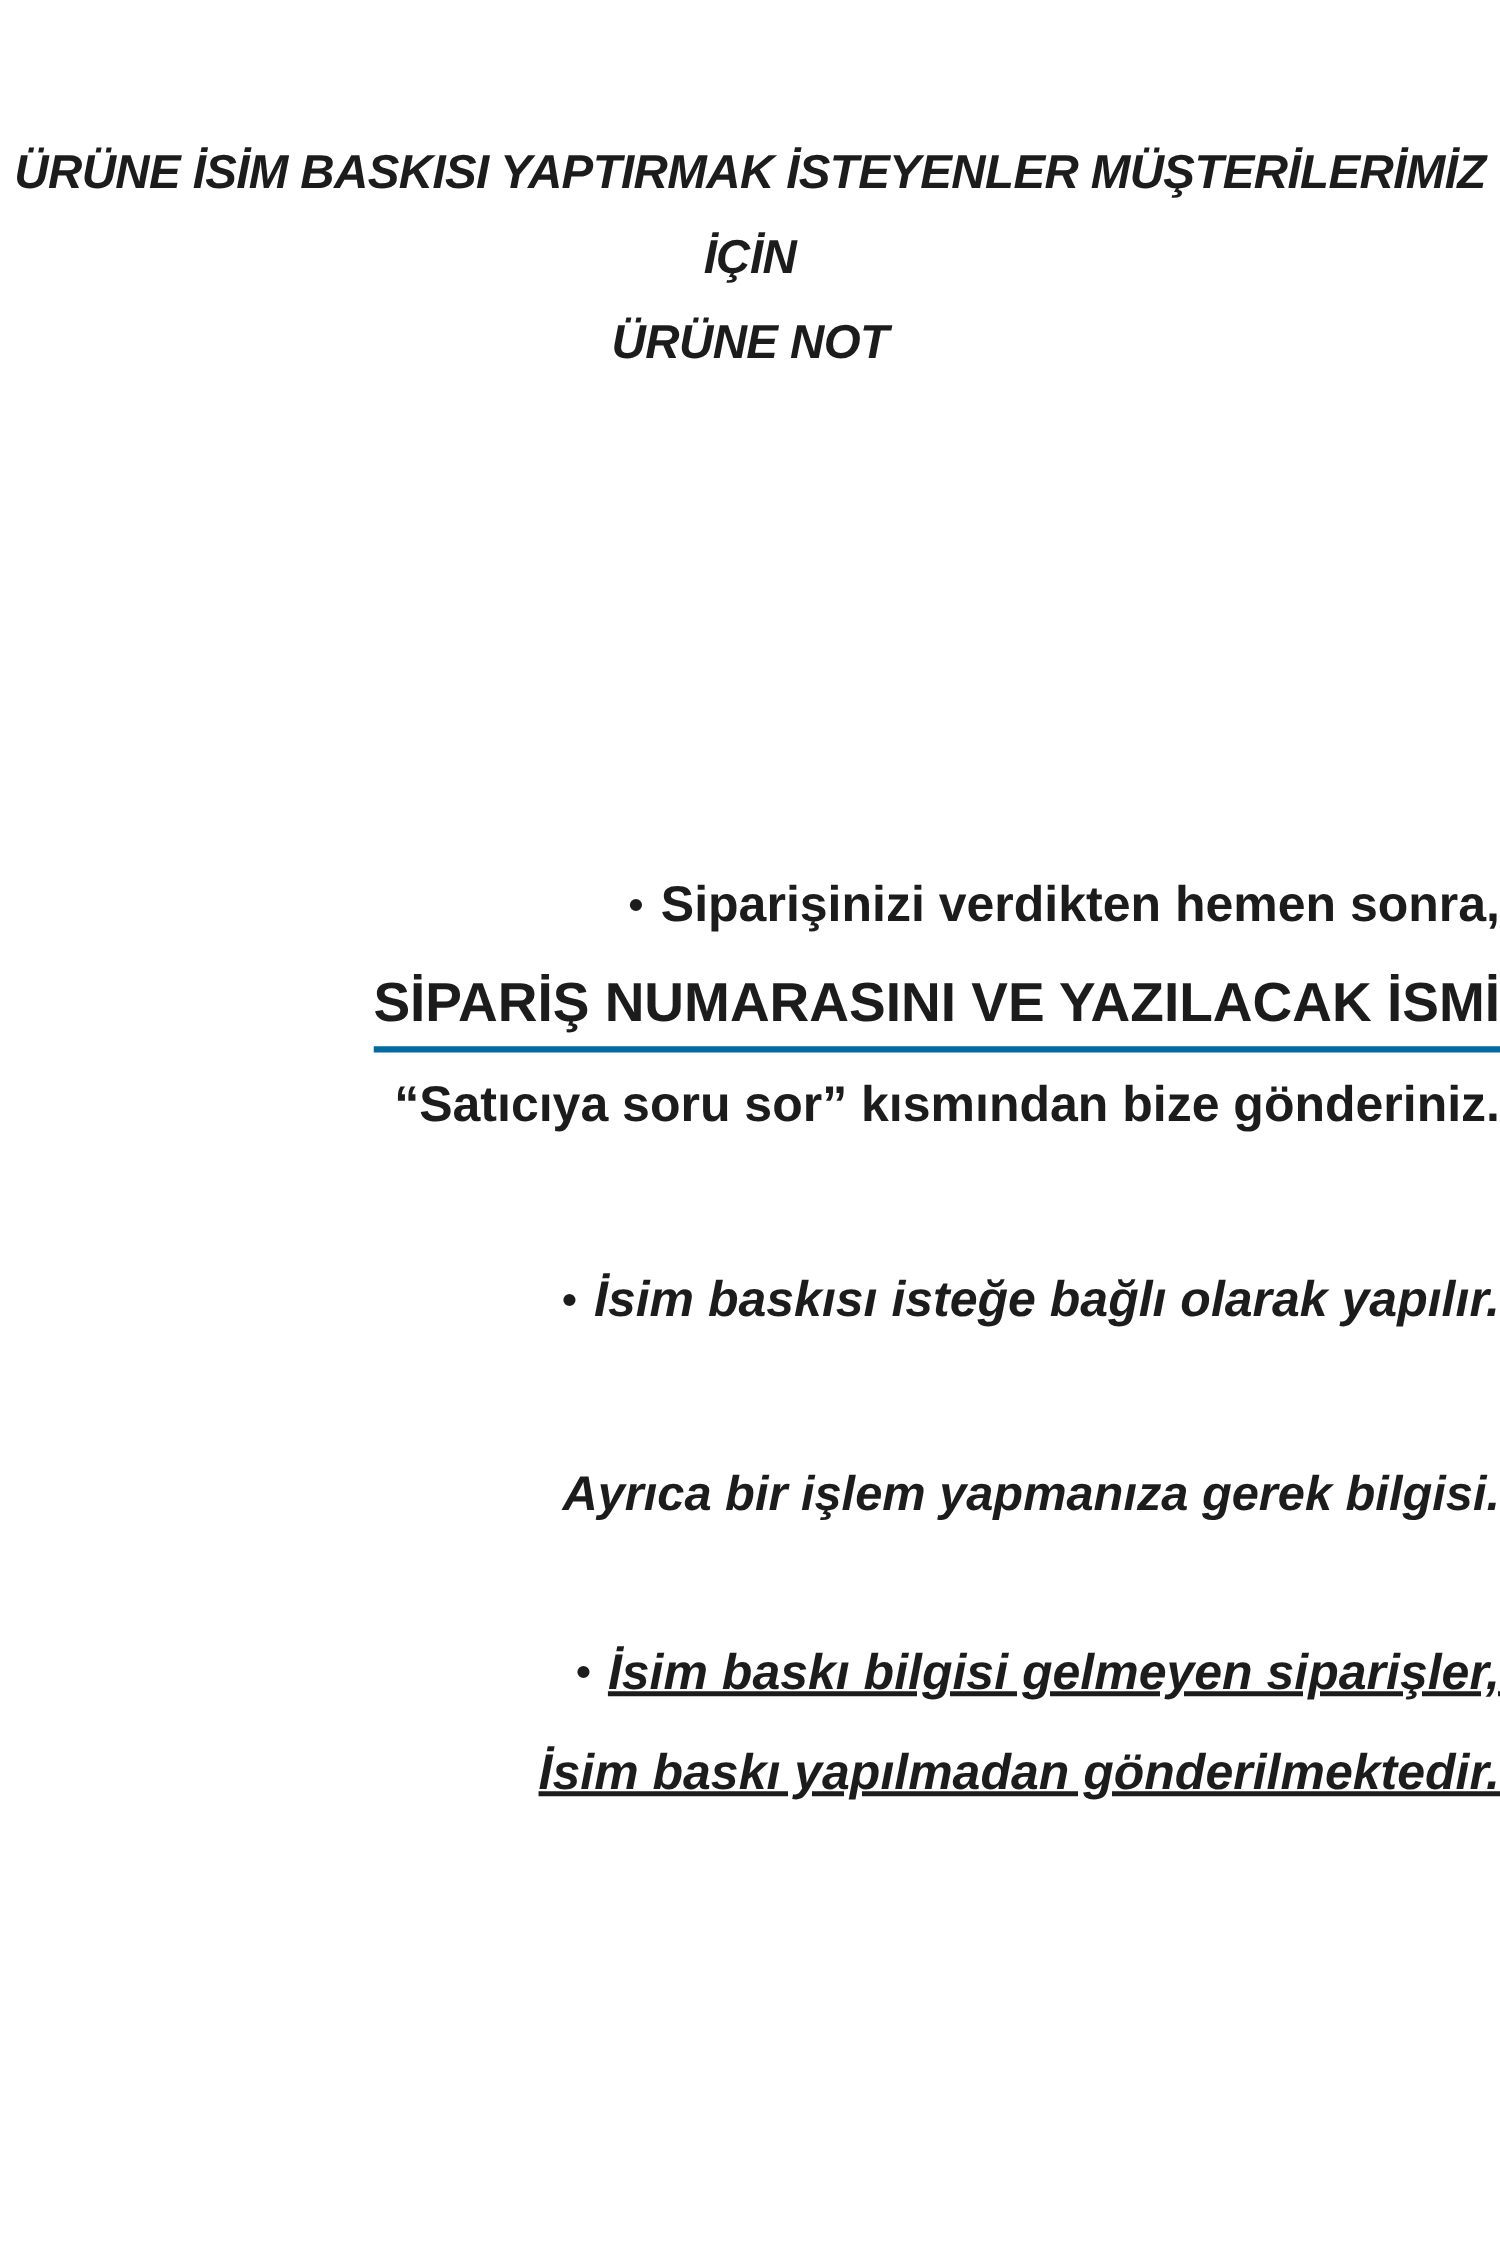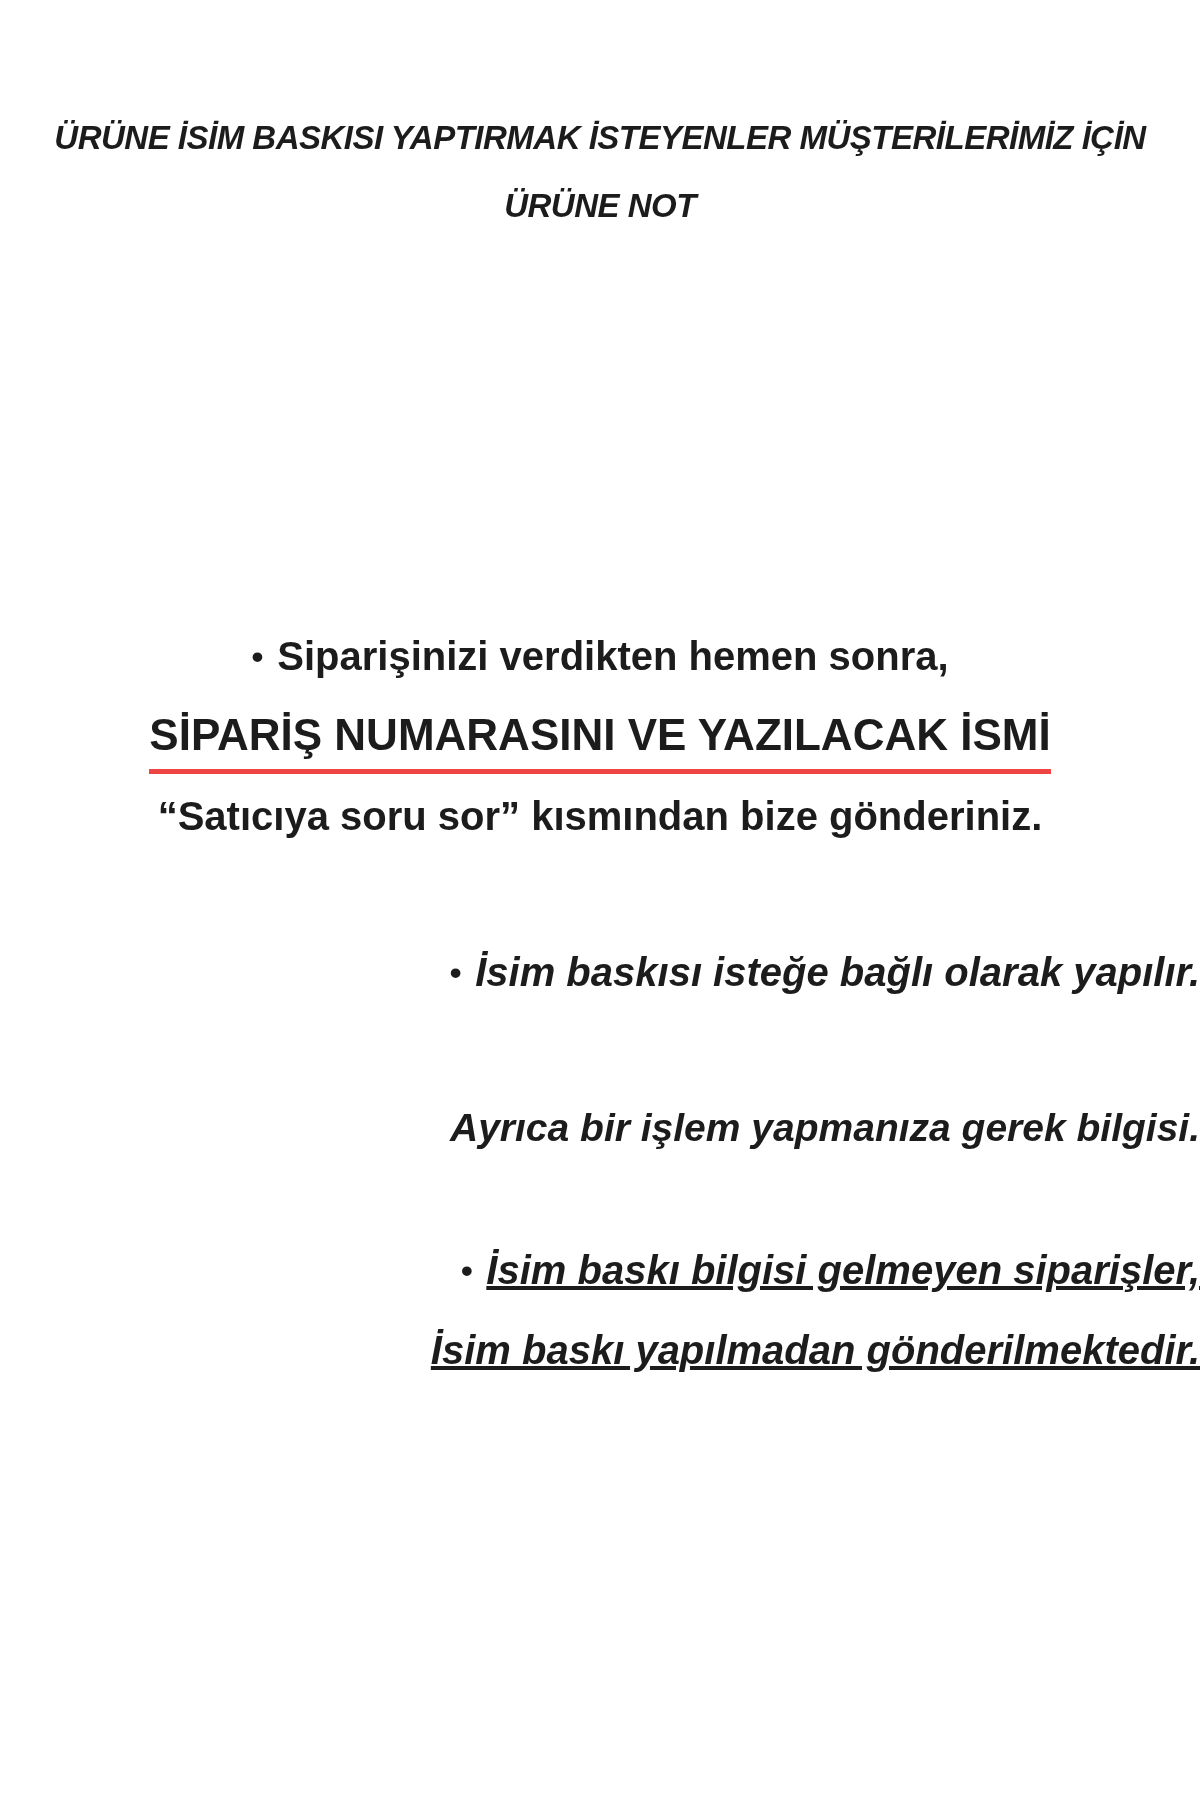--- a/index.html
+++ b/index.html
@@ -12,47 +12,47 @@
     width: 1200px;
     height: 1800px;
     background: #ffffff;
     color: #1c1c1c;
     font-family: "Liberation Sans", sans-serif;
     overflow: hidden;
   }
   .doc-title {
     margin-top: 104px;
     text-align: center;
-    font-size: 33px;
+    font-size: 38px;
     line-height: 68px;
     font-weight: bold;
     font-style: italic;
     letter-spacing: -0.5px;
     color: #1c1c1c;
   }
   .block {
     text-align: center;
     font-weight: bold;
     font-size: 40px;
     line-height: 80px;
     color: #1c1c1c;
   }
   .block.italic {
     font-style: italic;
     text-align: right;
   }
-  .block-1 { margin-top: 376px; }
+  .block-1 { margin-top: 376px; text-align: right; }
   .block-2 { margin-top: 76px; }
   .block-3 { margin-top: 76px; font-size: 39px; }
   .block-4 { margin-top: 62px; text-decoration: underline; }
   .underline-heading {
     display: inline-block;
     font-size: 44px;
     line-height: 58px;
-    border-bottom: 5px solid #ef4444;
+    border-bottom: 5px solid #0369a1;
     padding-bottom: 5px;
   }
   .bullet {
     display: inline-block;
     margin-right: 14px;
     font-size: 34px;
     vertical-align: 2px;
   }
 </style>
 </head>

